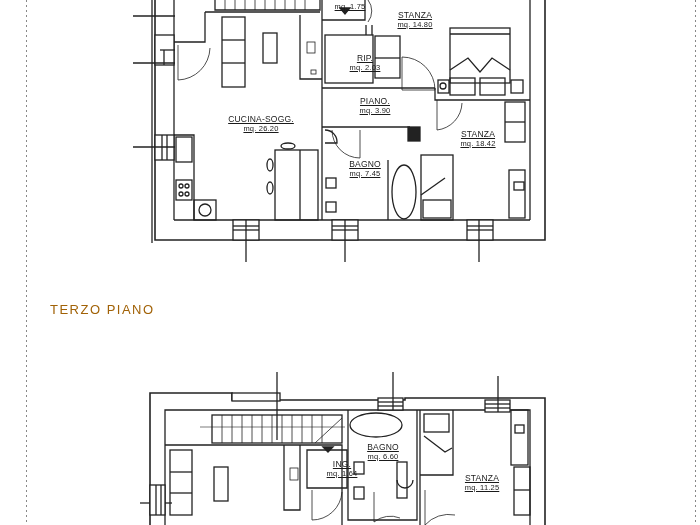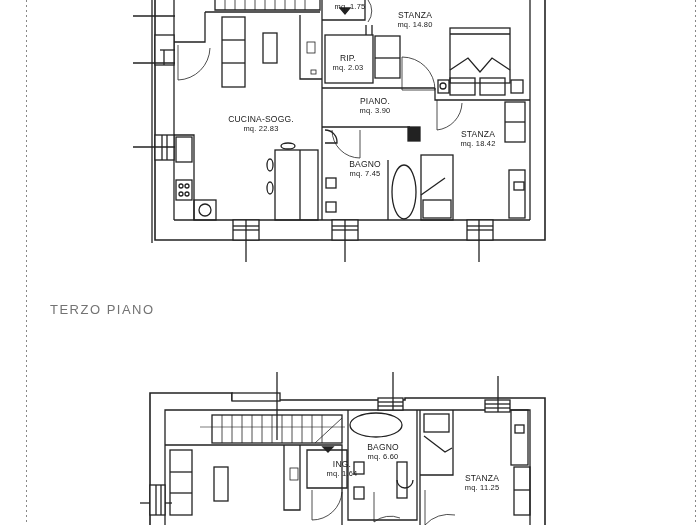--- a/index.html
+++ b/index.html
@@ -1,24 +1,24 @@
 <!DOCTYPE html>
 <html><head>
 <meta charset="utf-8">
 <style>
   html, body { margin:0; padding:0; background:#ffffff; }
   body { width:700px; height:525px; position:relative; overflow:hidden;
          font-family:"Liberation Sans", sans-serif; color:#1a1a1a; }
   .scanline { position:absolute; top:0; bottom:0; width:1px;
               background:repeating-linear-gradient(to bottom,#888 0 2px,transparent 2px 5px); }
   svg.plan { position:absolute; left:0; top:0; }
-  .lbl { position:absolute; text-align:center; font-size:8px; line-height:9px; letter-spacing:0.2px; }
+  .lbl { position:absolute; text-align:center; font-size:8px; line-height:9px; letter-spacing:0.2px;text-decoration:underline; }
   .lbl .nm { display:block; font-size:8.5px; }
   .lbl .ar { display:block; font-size:7.5px; }
-  .floor-title { position:absolute; left:50px; top:302px; font-size:13px; letter-spacing:1.5px; color:#737373; }
+  .floor-title { position:absolute; left:50px; top:302px; font-size:13px; letter-spacing:1.5px; color:#a16207; }
 </style>
 </head>
 <body>
 
 <div class="scanline" style="left:26px;"></div>
 <div class="scanline" style="left:695px;"></div>
 
 <svg class="plan" width="700" height="525" viewBox="0 0 700 525">
   <g stroke="#222" fill="none" stroke-width="1.3">
 
@@ -209,31 +209,31 @@
   </g>
 </svg>
 
 <div class="lbl" style="left:330px; top:2px; width:40px;">
   <span class="ar">mq. 1.75</span>
 </div>
 <div class="lbl" style="left:385px; top:11px; width:60px;">
   <span class="nm">STANZA</span>
   <span class="ar">mq. 14.80</span>
 </div>
-<div class="lbl" style="left:327px; top:54px; width:42px;">
+<div class="lbl" style="left:344px; top:54px; width:42px;">
   <span class="nm">RIP.</span>
   <span class="ar">mq. 2.03</span>
 </div>
 <div class="lbl" style="left:345px; top:97px; width:60px;">
   <span class="nm">PIANO.</span>
   <span class="ar">mq. 3.90</span>
 </div>
 <div class="lbl" style="left:221px; top:115px; width:80px;">
   <span class="nm">CUCINA-SOGG.</span>
-  <span class="ar">mq. 22.83</span>
+  <span class="ar">mq. 26.20</span>
 </div>
 <div class="lbl" style="left:448px; top:130px; width:60px;">
   <span class="nm">STANZA</span>
   <span class="ar">mq. 18.42</span>
 </div>
 <div class="lbl" style="left:340px; top:160px; width:50px;">
   <span class="nm">BAGNO</span>
   <span class="ar">mq. 7.45</span>
 </div>
 

